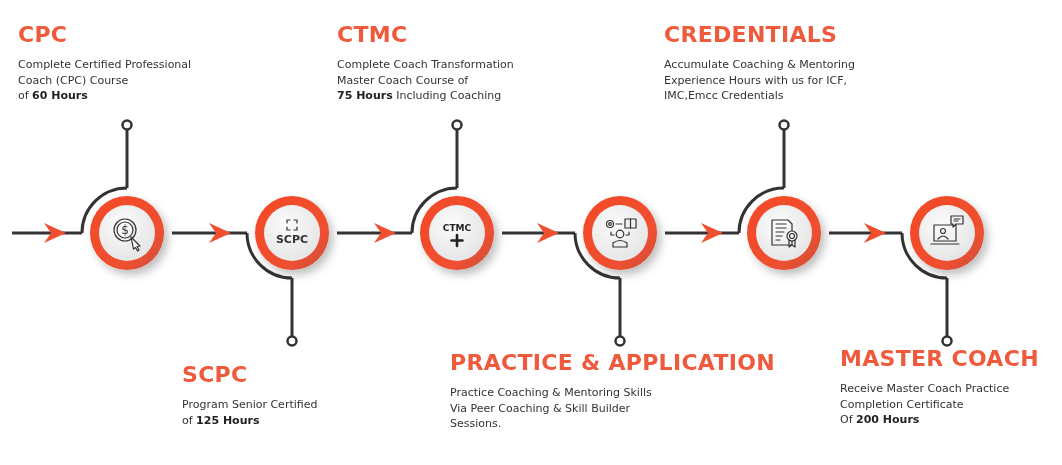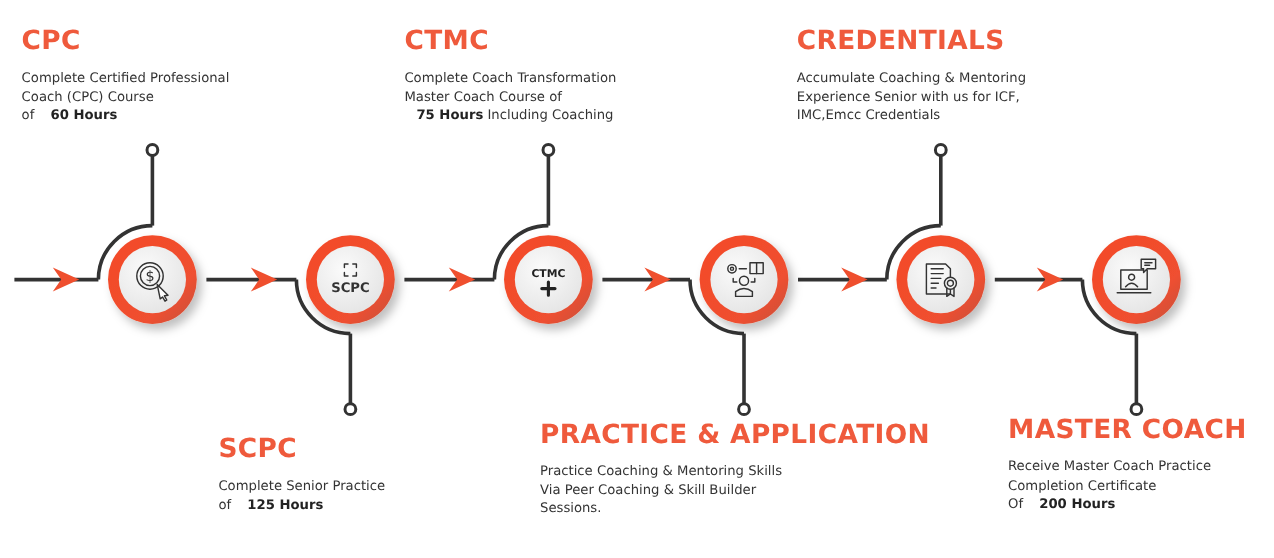--- a/index.html
+++ b/index.html
@@ -4,21 +4,21 @@
 <style>
   html, body { margin:0; padding:0; background:#ffffff; }
   body { width:1062px; height:465px; position:relative; overflow:hidden;
          font-family:"DejaVu Sans", "Liberation Sans", sans-serif; }
   #diagram { position:absolute; left:0; top:0; width:1062px; height:465px; }
   .label-block { position:absolute; text-align:left; }
   .label-title { color:#ef5a3c; font-family:"DejaVu Sans", sans-serif; font-weight:bold;
                  font-size:22px; letter-spacing:0.3px; line-height:26px; white-space:nowrap; }
   .label-desc { color:#333333; font-family:"DejaVu Sans", sans-serif; font-size:11px;
                 line-height:15.5px; margin-top:9px; }
-  .label-desc b { font-weight:bold; color:#222;margin-left:10px; }
+  .label-desc b { font-weight:bold; color:#222; }
   .desc-line { display:block; white-space:nowrap; }
 </style>
 </head>
 <body>
 
 <div id="diagram">
   <svg id="flow-svg" width="1062" height="465" viewBox="0 0 1062 465" xmlns="http://www.w3.org/2000/svg">
     <defs>
       <filter id="shadow" x="-40%" y="-40%" width="190%" height="190%">
         <feDropShadow dx="4" dy="5" stdDeviation="4" flood-color="#000" flood-opacity="0.25"></feDropShadow>
@@ -148,29 +148,29 @@
       <span class="desc-line"><span>Complete Coach Transformation</span></span>
       <span class="desc-line"><span>Master Coach Course of</span></span>
       <span class="desc-line"><b>75 Hours</b><span> Including Coaching</span></span>
     </div>
   </div>
 
   <div class="label-block" style="left:664px; top:22px; width:240px;">
     <div class="label-title">CREDENTIALS</div>
     <div class="label-desc">
       <span class="desc-line"><span>Accumulate Coaching &amp; Mentoring</span></span>
-      <span class="desc-line"><span>Experience Senior with us for ICF,</span></span>
+      <span class="desc-line"><span>Experience Hours with us for ICF,</span></span>
       <span class="desc-line"><span>IMC,Emcc Credentials</span></span>
     </div>
   </div>
 
   <div class="label-block" style="left:182px; top:362px; width:220px;">
     <div class="label-title">SCPC</div>
     <div class="label-desc">
-      <span class="desc-line"><span>Complete Senior Practice</span></span>
+      <span class="desc-line"><span>Program Senior Certified</span></span>
       <span class="desc-line"><span>of </span><b>125 Hours</b></span>
     </div>
   </div>
 
   <div class="label-block" style="left:450px; top:350px; width:340px;">
     <div class="label-title">PRACTICE &amp; APPLICATION</div>
     <div class="label-desc">
       <span class="desc-line"><span>Practice Coaching &amp; Mentoring Skills</span></span>
       <span class="desc-line"><span>Via Peer Coaching &amp; Skill Builder</span></span>
       <span class="desc-line"><span>Sessions.</span></span>

